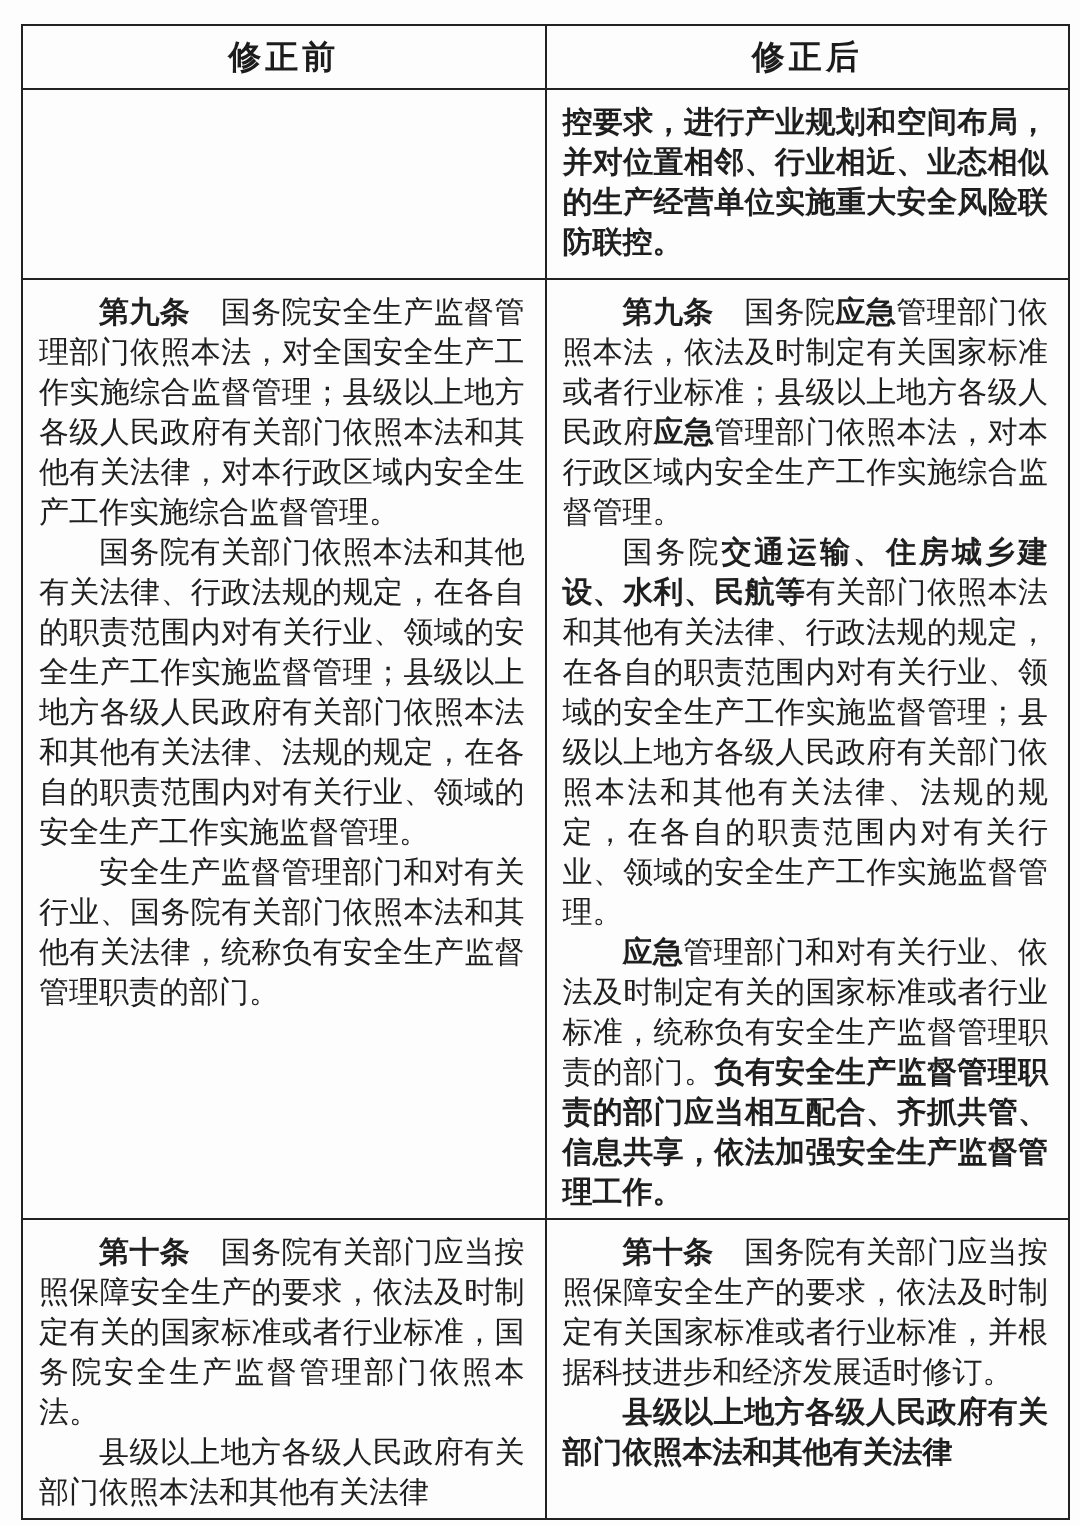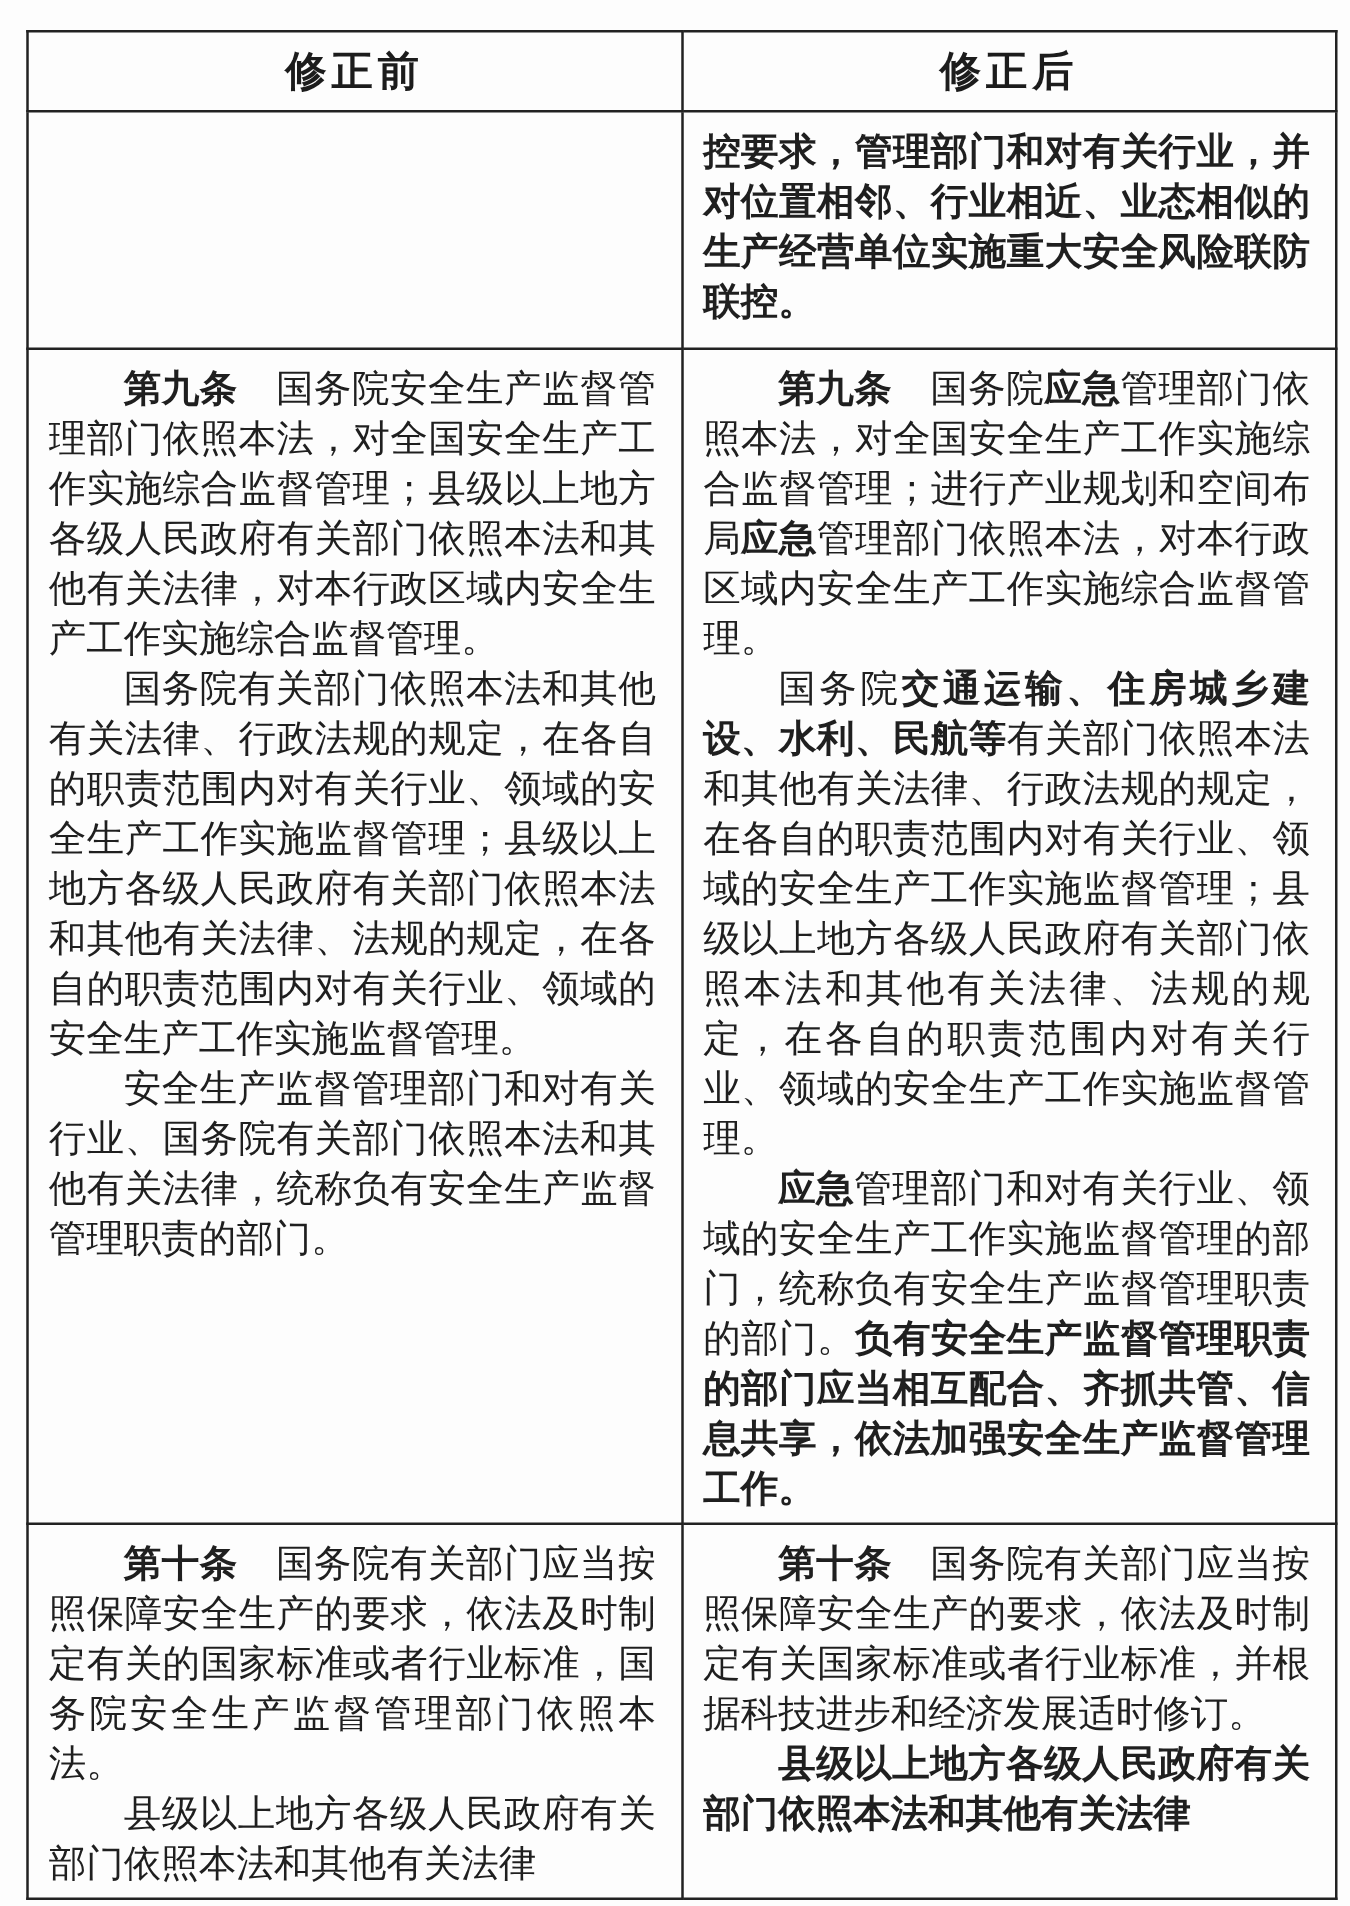--- a/index.html
+++ b/index.html
@@ -68,33 +68,33 @@
     <thead>
       <tr>
         <th>修正前</th>
         <th>修正后</th>
       </tr>
     </thead>
     <tbody id="cmp-body">
         <tr class="body-row-0">
           <td></td>
           <td>
-            <div class="para"><span class="hei">控要求，管理部门和对有关行业，并对位置相邻、行业相近、业态相似的生产经营单位实施重大安全风险联防联控。</span></div>
+            <div class="para"><span class="hei">控要求，进行产业规划和空间布局，并对位置相邻、行业相近、业态相似的生产经营单位实施重大安全风险联防联控。</span></div>
           </td>
         </tr>
         <tr class="body-row-1">
           <td>
             <div class="para indent"><span class="hei">第九条</span><span>　国务院安全生产监督管理部门依照本法，对全国安全生产工作实施综合监督管理；县级以上地方各级人民政府有关部门依照本法和其他有关法律，对本行政区域内安全生产工作实施综合监督管理。</span></div>
             <div class="para indent"><span>国务院有关部门依照本法和其他有关法律、行政法规的规定，在各自的职责范围内对有关行业、领域的安全生产工作实施监督管理；县级以上地方各级人民政府有关部门依照本法和其他有关法律、法规的规定，在各自的职责范围内对有关行业、领域的安全生产工作实施监督管理。</span></div>
             <div class="para indent"><span>安全生产监督管理部门和对有关行业、国务院有关部门依照本法和其他有关法律，统称负有安全生产监督管理职责的部门。</span></div>
           </td>
           <td>
-            <div class="para indent"><span class="hei">第九条</span><span>　国务院</span><span class="hei">应急</span><span>管理部门依照本法，对全国安全生产工作实施综合监督管理；进行产业规划和空间布局</span><span class="hei">应急</span><span>管理部门依照本法，对本行政区域内安全生产工作实施综合监督管理。</span></div>
+            <div class="para indent"><span class="hei">第九条</span><span>　国务院</span><span class="hei">应急</span><span>管理部门依照本法，依法及时制定有关国家标准或者行业标准；县级以上地方各级人民政府</span><span class="hei">应急</span><span>管理部门依照本法，对本行政区域内安全生产工作实施综合监督管理。</span></div>
             <div class="para indent"><span>国务院</span><span class="hei">交通运输、住房城乡建设、水利、民航等</span><span>有关部门依照本法和其他有关法律、行政法规的规定，在各自的职责范围内对有关行业、领域的安全生产工作实施监督管理；县级以上地方各级人民政府有关部门依照本法和其他有关法律、法规的规定，在各自的职责范围内对有关行业、领域的安全生产工作实施监督管理。</span></div>
-            <div class="para indent"><span class="hei">应急</span><span>管理部门和对有关行业、领域的安全生产工作实施监督管理的部门，统称负有安全生产监督管理职责的部门。</span><span class="hei">负有安全生产监督管理职责的部门应当相互配合、齐抓共管、信息共享，依法加强安全生产监督管理工作。</span></div>
+            <div class="para indent"><span class="hei">应急</span><span>管理部门和对有关行业、依法及时制定有关的国家标准或者行业标准，统称负有安全生产监督管理职责的部门。</span><span class="hei">负有安全生产监督管理职责的部门应当相互配合、齐抓共管、信息共享，依法加强安全生产监督管理工作。</span></div>
           </td>
         </tr>
         <tr class="body-row-2">
           <td>
             <div class="para indent"><span class="hei">第十条</span><span>　国务院有关部门应当按照保障安全生产的要求，依法及时制定有关的国家标准或者行业标准，国务院安全生产监督管理部门依照本法。</span></div>
             <div class="para indent"><span>县级以上地方各级人民政府有关部门依照本法和其他有关法律</span></div>
           </td>
           <td>
             <div class="para indent"><span class="hei">第十条</span><span>　国务院有关部门应当按照保障安全生产的要求，依法及时制定有关国家标准或者行业标准，并根据科技进步和经济发展适时修订。</span></div>
             <div class="para indent"><span class="hei">县级以上地方各级人民政府有关部门依照本法和其他有关法律</span></div>

